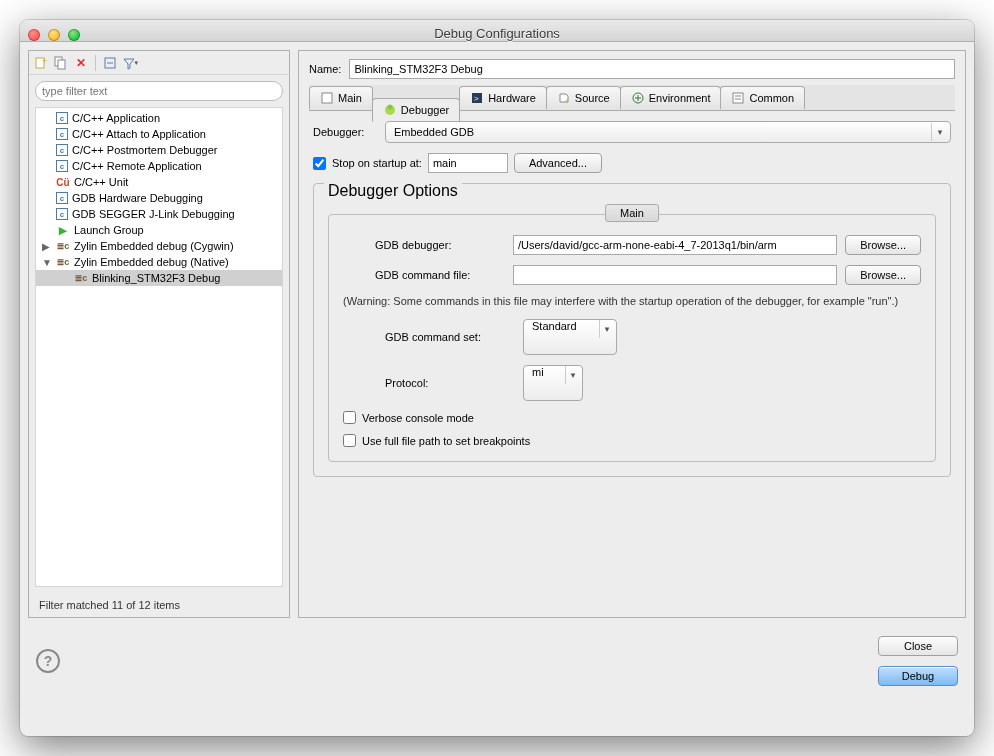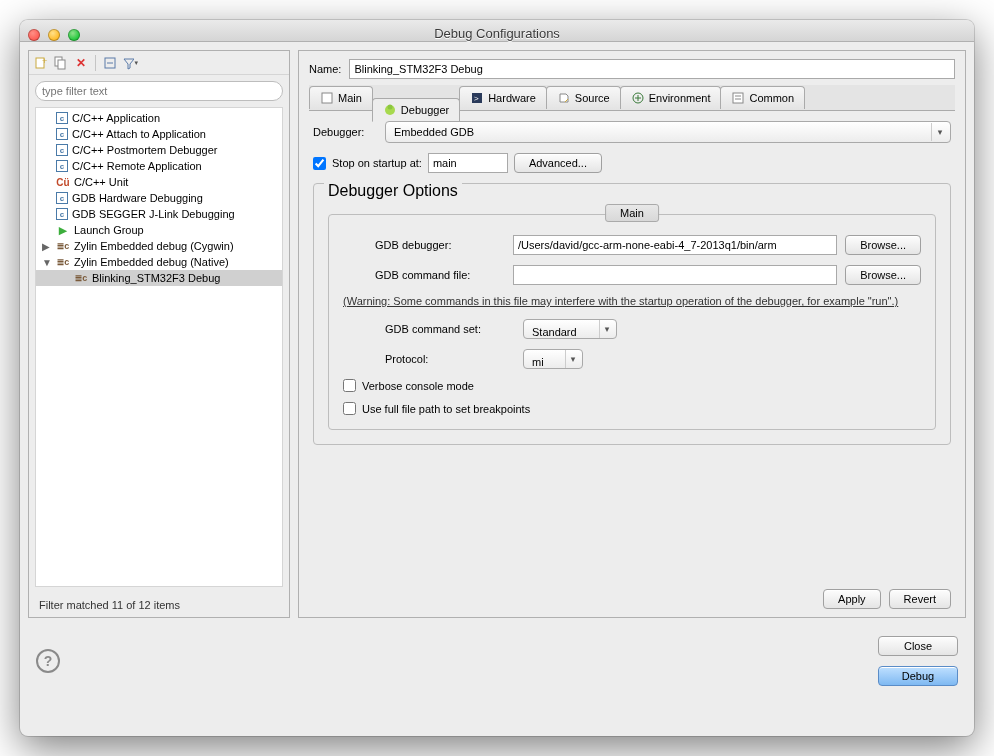--- a/index.html
+++ b/index.html
@@ -51,22 +51,22 @@
 .text-input { border: 1px solid #a9a9a9; background: #fff; padding: 2px 4px; height: 20px; font-size: 11px; }
 .btn { background: linear-gradient(#fdfdfd,#e5e5e5); border: 1px solid #a0a0a0; border-radius: 4px; padding: 3px 14px; font-size: 11px; cursor: default; box-shadow: 0 1px 0 #fff inset; }
 .btn.primary { background: linear-gradient(#bfe0ff,#7fb9f2); border-color: #5a8cc7; }
 .fieldset { border: 1px solid #bdbdbd; border-radius: 4px; padding: 30px 14px 14px 14px; position: relative; margin-top: 4px; }
 .fieldset .legend { position: absolute; top: -2px; left: 10px; font-size: 16px; padding: 0 4px; background: #ededed; }
 .inner-fieldset { border: 1px solid #bdbdbd; border-radius: 4px; padding: 20px 14px 14px 14px; position: relative; background: #ededed; }
 .inner-tab { position: absolute; top: -11px; left: 50%; transform: translateX(-50%); background: linear-gradient(#e8e8e8,#d8d8d8); border: 1px solid #aaa; border-radius: 3px; padding: 2px 14px; font-size: 11px; }
 .form-row { display: flex; align-items: center; gap: 8px; margin-bottom: 10px; margin-left: 32px; }
 .form-row .lbl { width: 130px; }
 .form-row .text-input { flex: 1; }
-.warning { font-size: 11px; color: #333; margin-bottom: 12px; text-decoration: underline; }
-.small-select { height: 20px; border: 1px solid #a9a9a9; border-radius: 4px; background: linear-gradient(#fff,#ececec); padding: 0 18px 0 8px; position: relative; display: inline-flex; align-items: flex-end; }
+.warning { font-size: 11px; color: #333; margin-bottom: 12px; }
+.small-select { height: 36px; border: 1px solid #a9a9a9; border-radius: 4px; background: linear-gradient(#fff,#ececec); padding: 0 18px 0 8px; position: relative; display: inline-flex; align-items: flex-start; }
 .small-select::after { content: "▾"; position: absolute; right: 2px; top: 0; width: 14px; height: 18px; border-left: 1px solid #ccc; display: flex; align-items: center; justify-content: center; font-size: 9px; color: #555; }
 .apply-row { display: flex; justify-content: flex-end; gap: 8px; padding: 8px 4px 0 4px; }
 .footer { display: flex; align-items: center; justify-content: space-between; padding: 10px 16px; border-top: none; }
 .help { width: 24px; height: 24px; border-radius: 50%; border: 2px solid #8a8a8a; display: inline-flex; align-items: center; justify-content: center; color: #8a8a8a; font-size: 14px; font-weight: bold; }
 .footer-btns { display: flex; gap: 10px; flex-direction: column; }
 </style>
 </head>
 <body>
 
 <div class="window">
@@ -276,24 +276,20 @@
                 <span>Verbose console mode</span>
               </div>
               <div class="checkbox-row" style="margin-bottom:0">
                 <input type="checkbox" style="">
                 <span>Use full file path to set breakpoints</span>
               </div>
             </div>
           </div>
         </div>
 
-        <div class="apply-row">
-          <button class="btn">Apply</button>
-          <button class="btn">Revert</button>
-        </div>
       </div>
     </div>
 
     <div class="footer">
       <span class="help">?</span>
       <div class="footer-btns">
         <button class="btn" style="min-width:80px">Close</button>
         <button class="btn primary" style="min-width:80px">Debug</button>
       </div>
     </div>

